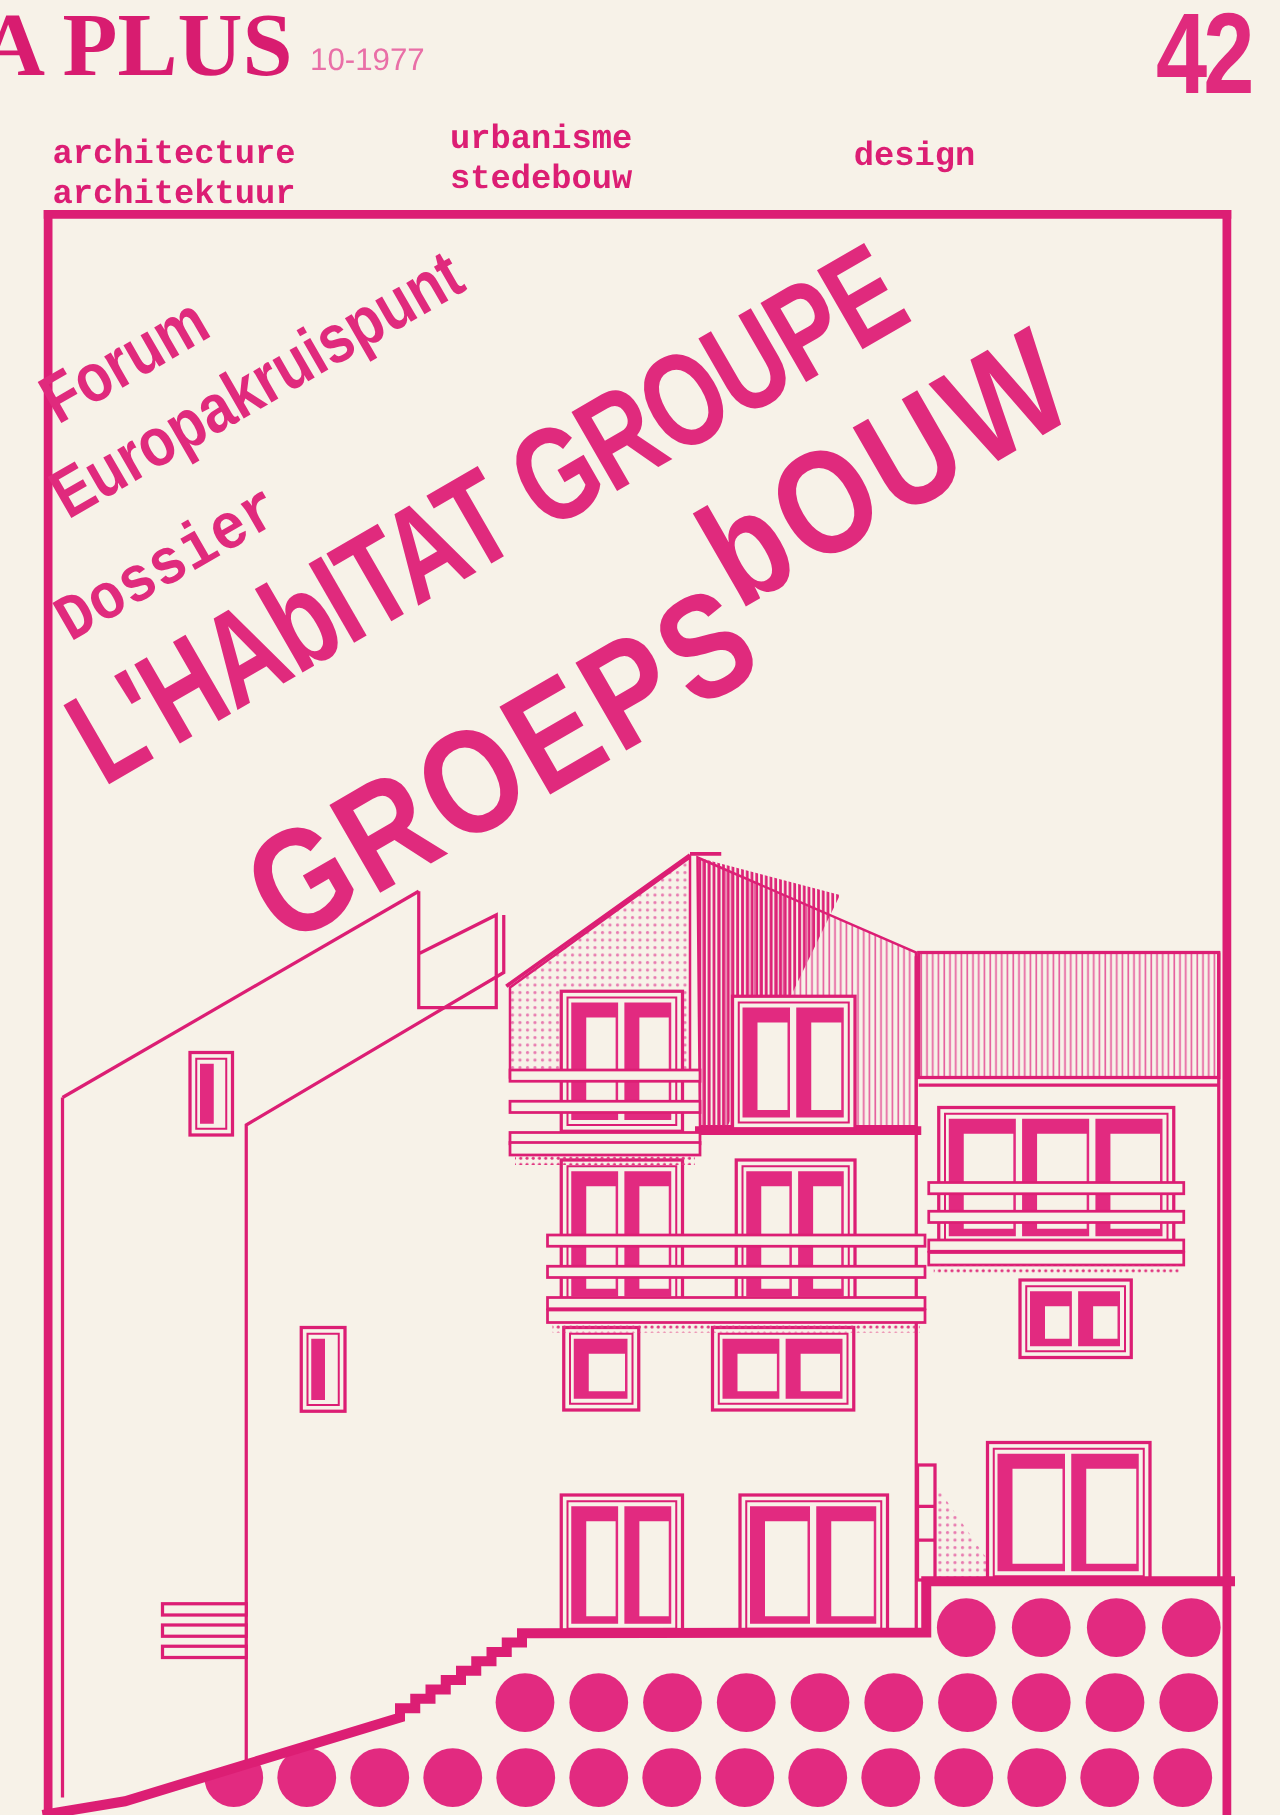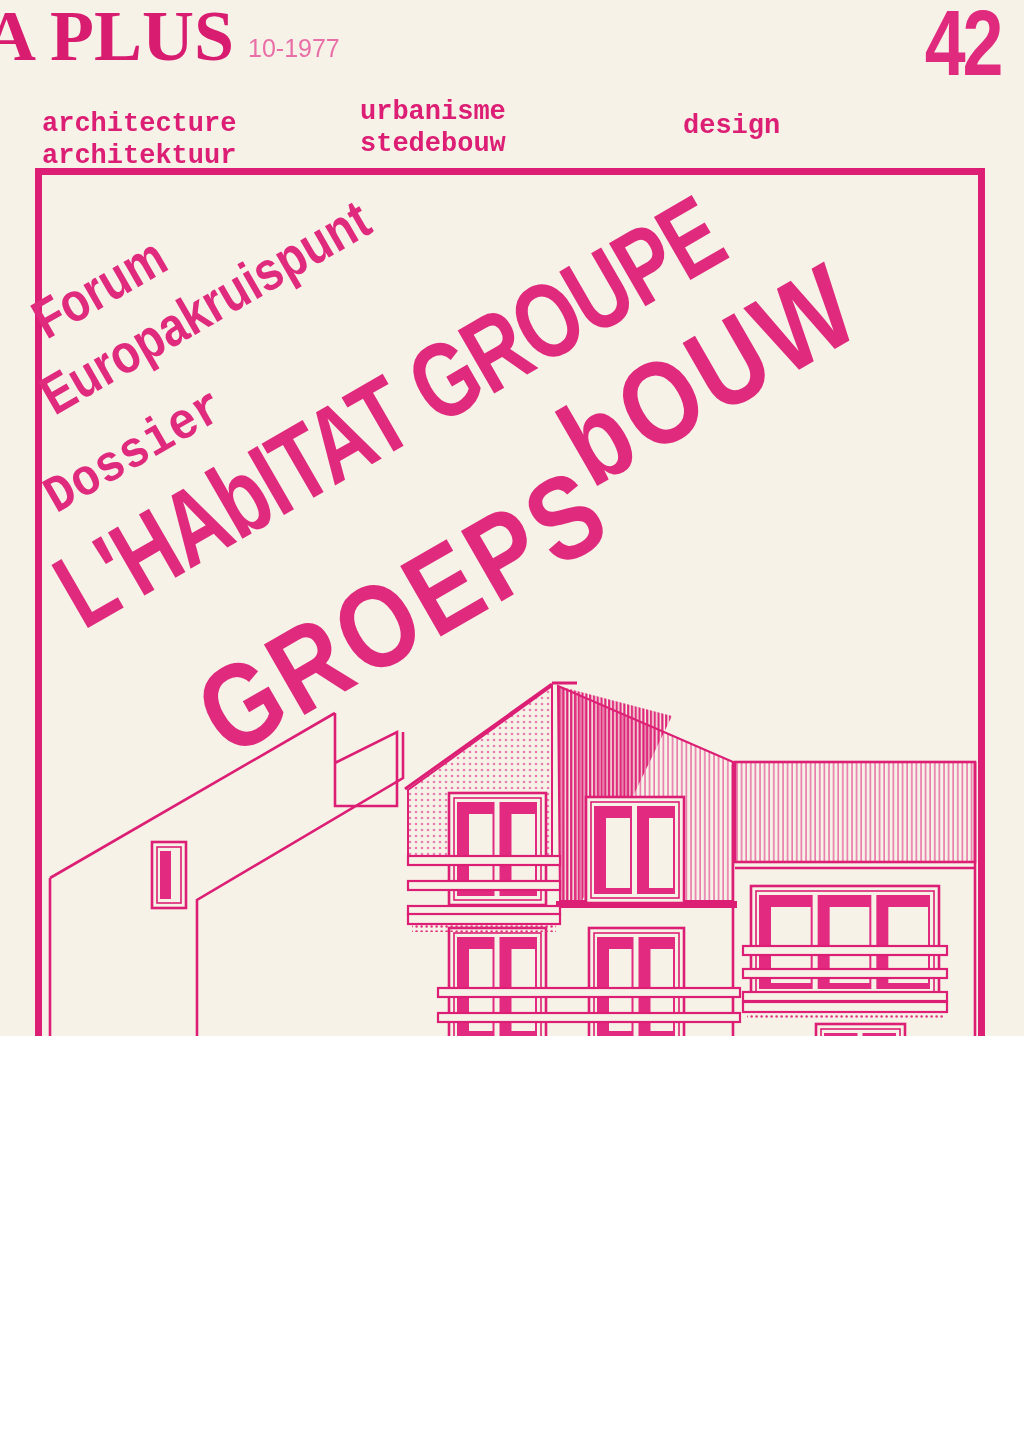--- a/index.html
+++ b/index.html
@@ -1,17 +1,17 @@
 <!DOCTYPE html>
 <html><head>
 <meta charset="utf-8">
 <style>
   html,body{margin:0;padding:0;}
   .page{
-    position:relative; width:1024px; height:1036px; overflow:hidden;
+    position:relative; width:1024px; height:1452px; overflow:hidden;
     background:#f7f2e8; font-family:"Liberation Sans",sans-serif;
   }
   
   .logo{
     position:absolute; left:-16px; top:0px;
     font-family:"Liberation Serif",serif; font-weight:bold;
     font-size:72px; line-height:1; color:#d81c70; letter-spacing:0px;
   }
   .issue-date{
     position:absolute; left:224px; top:34px;

